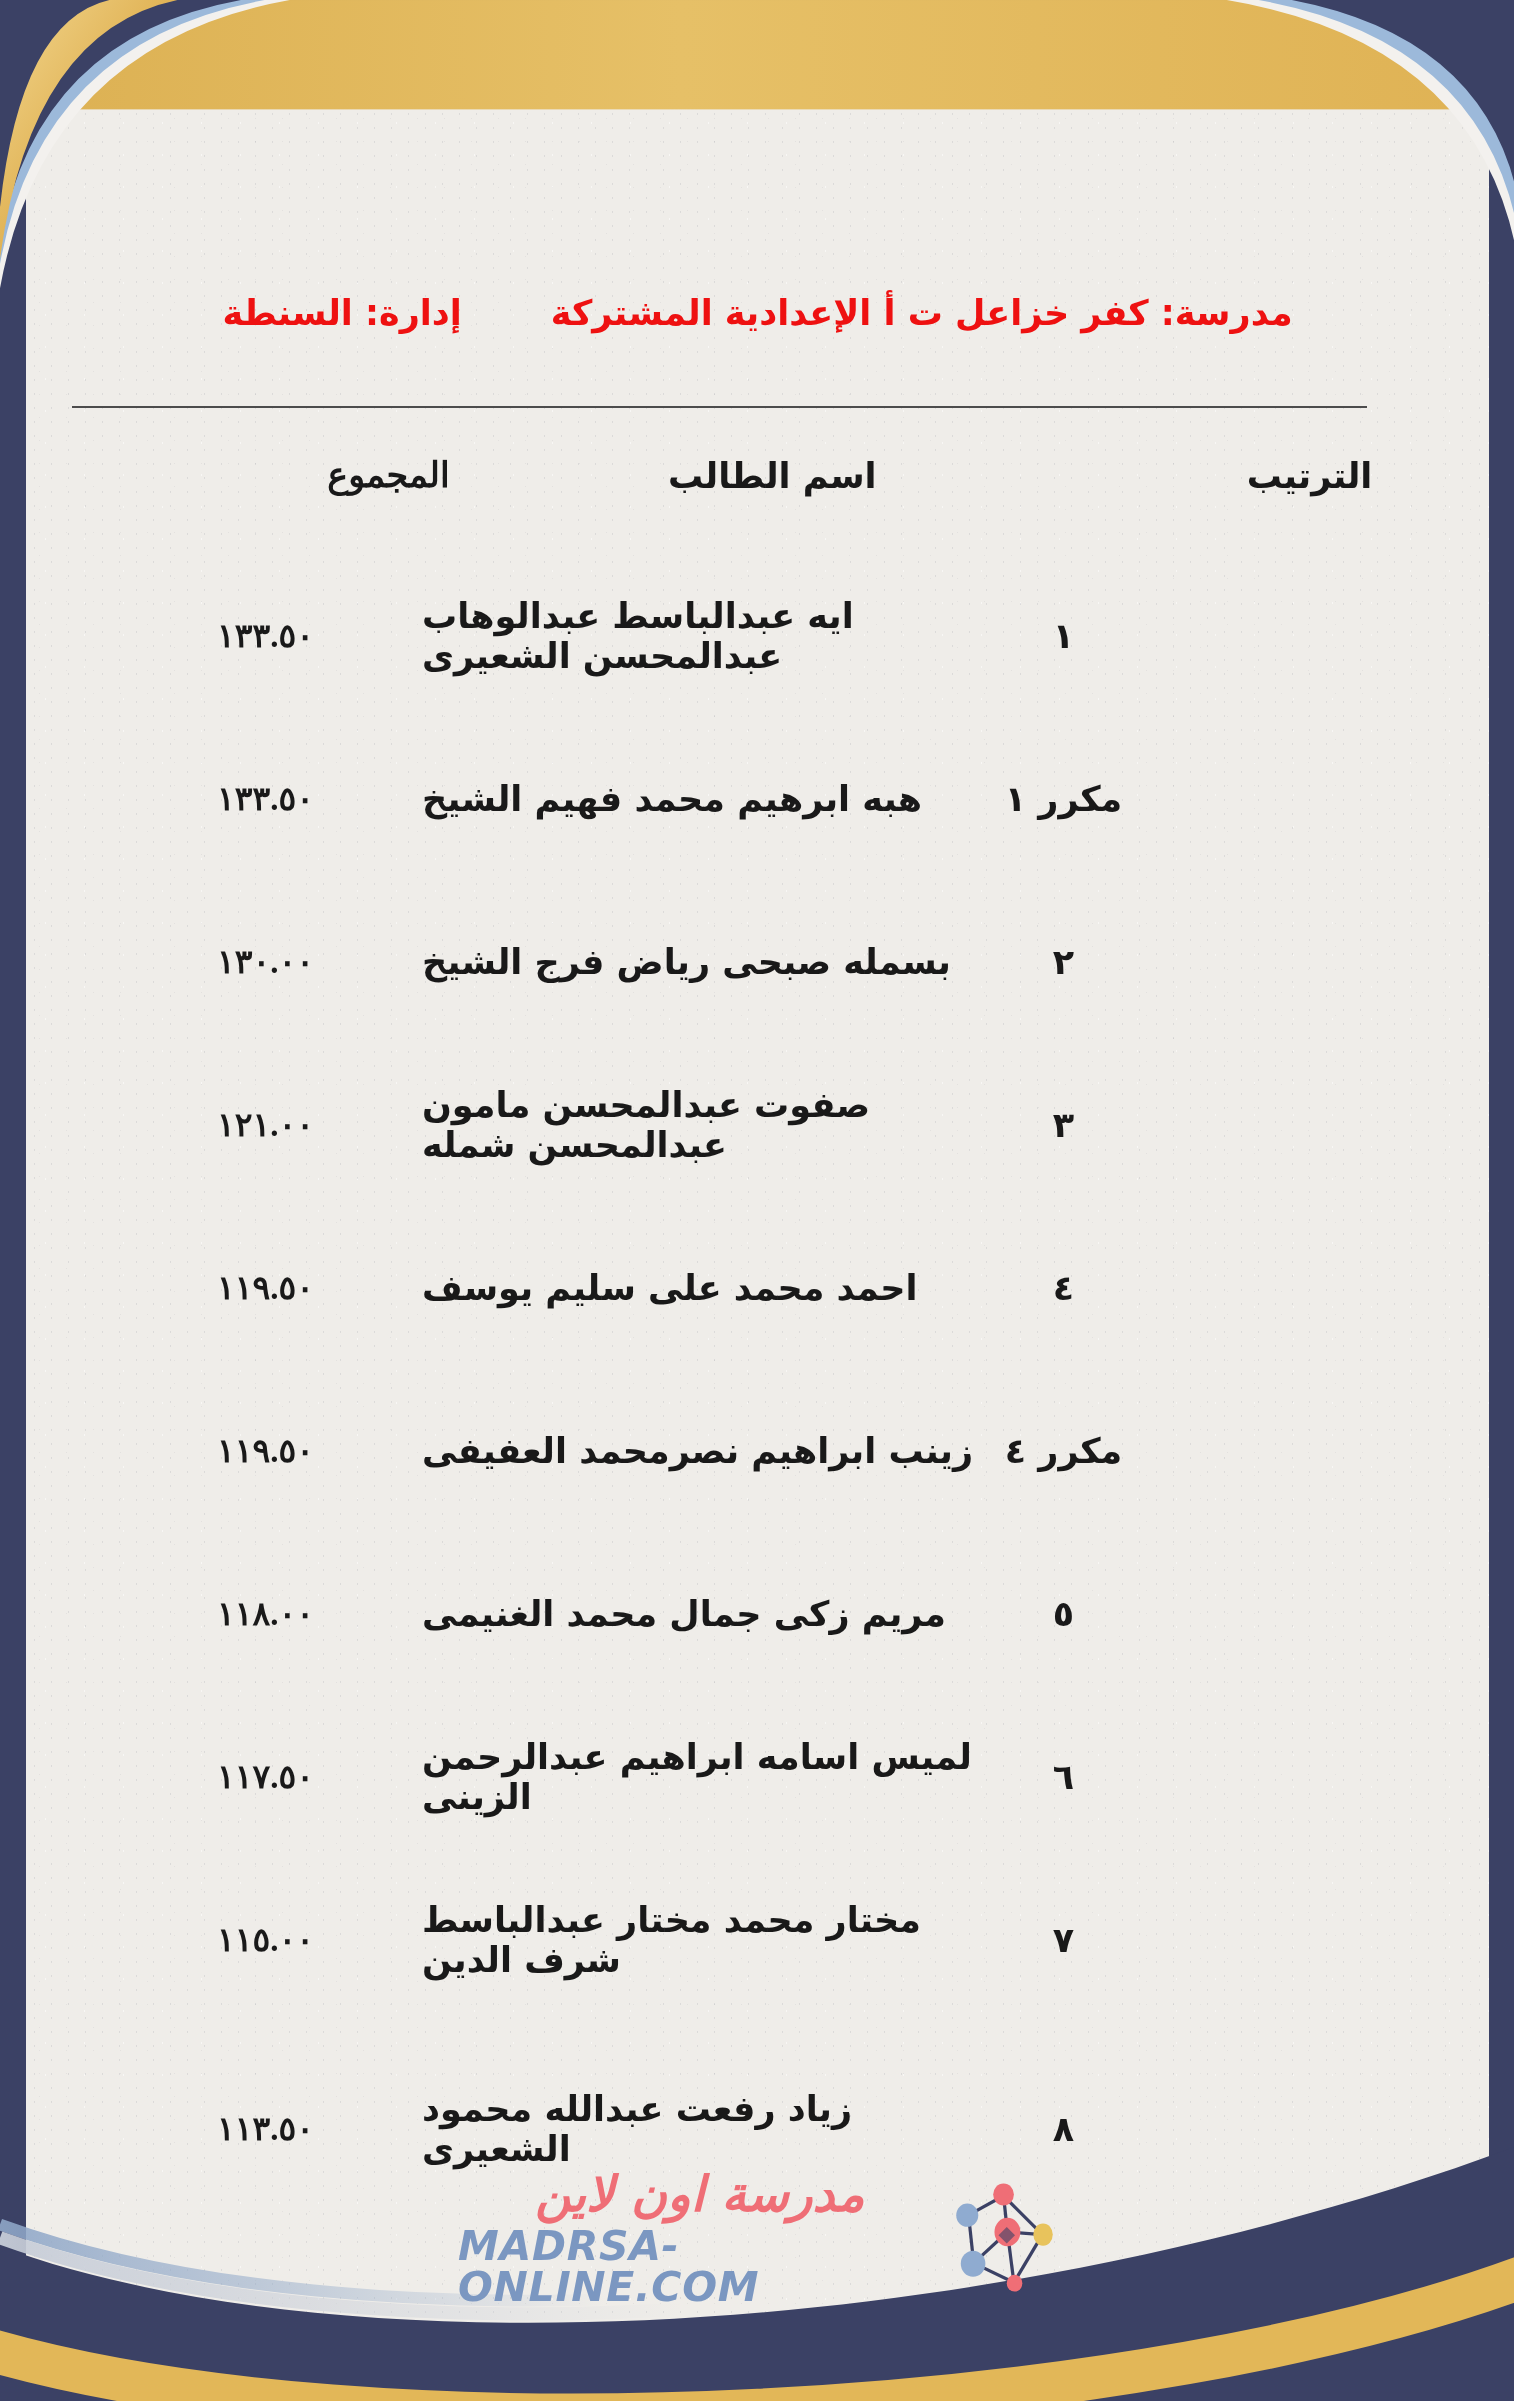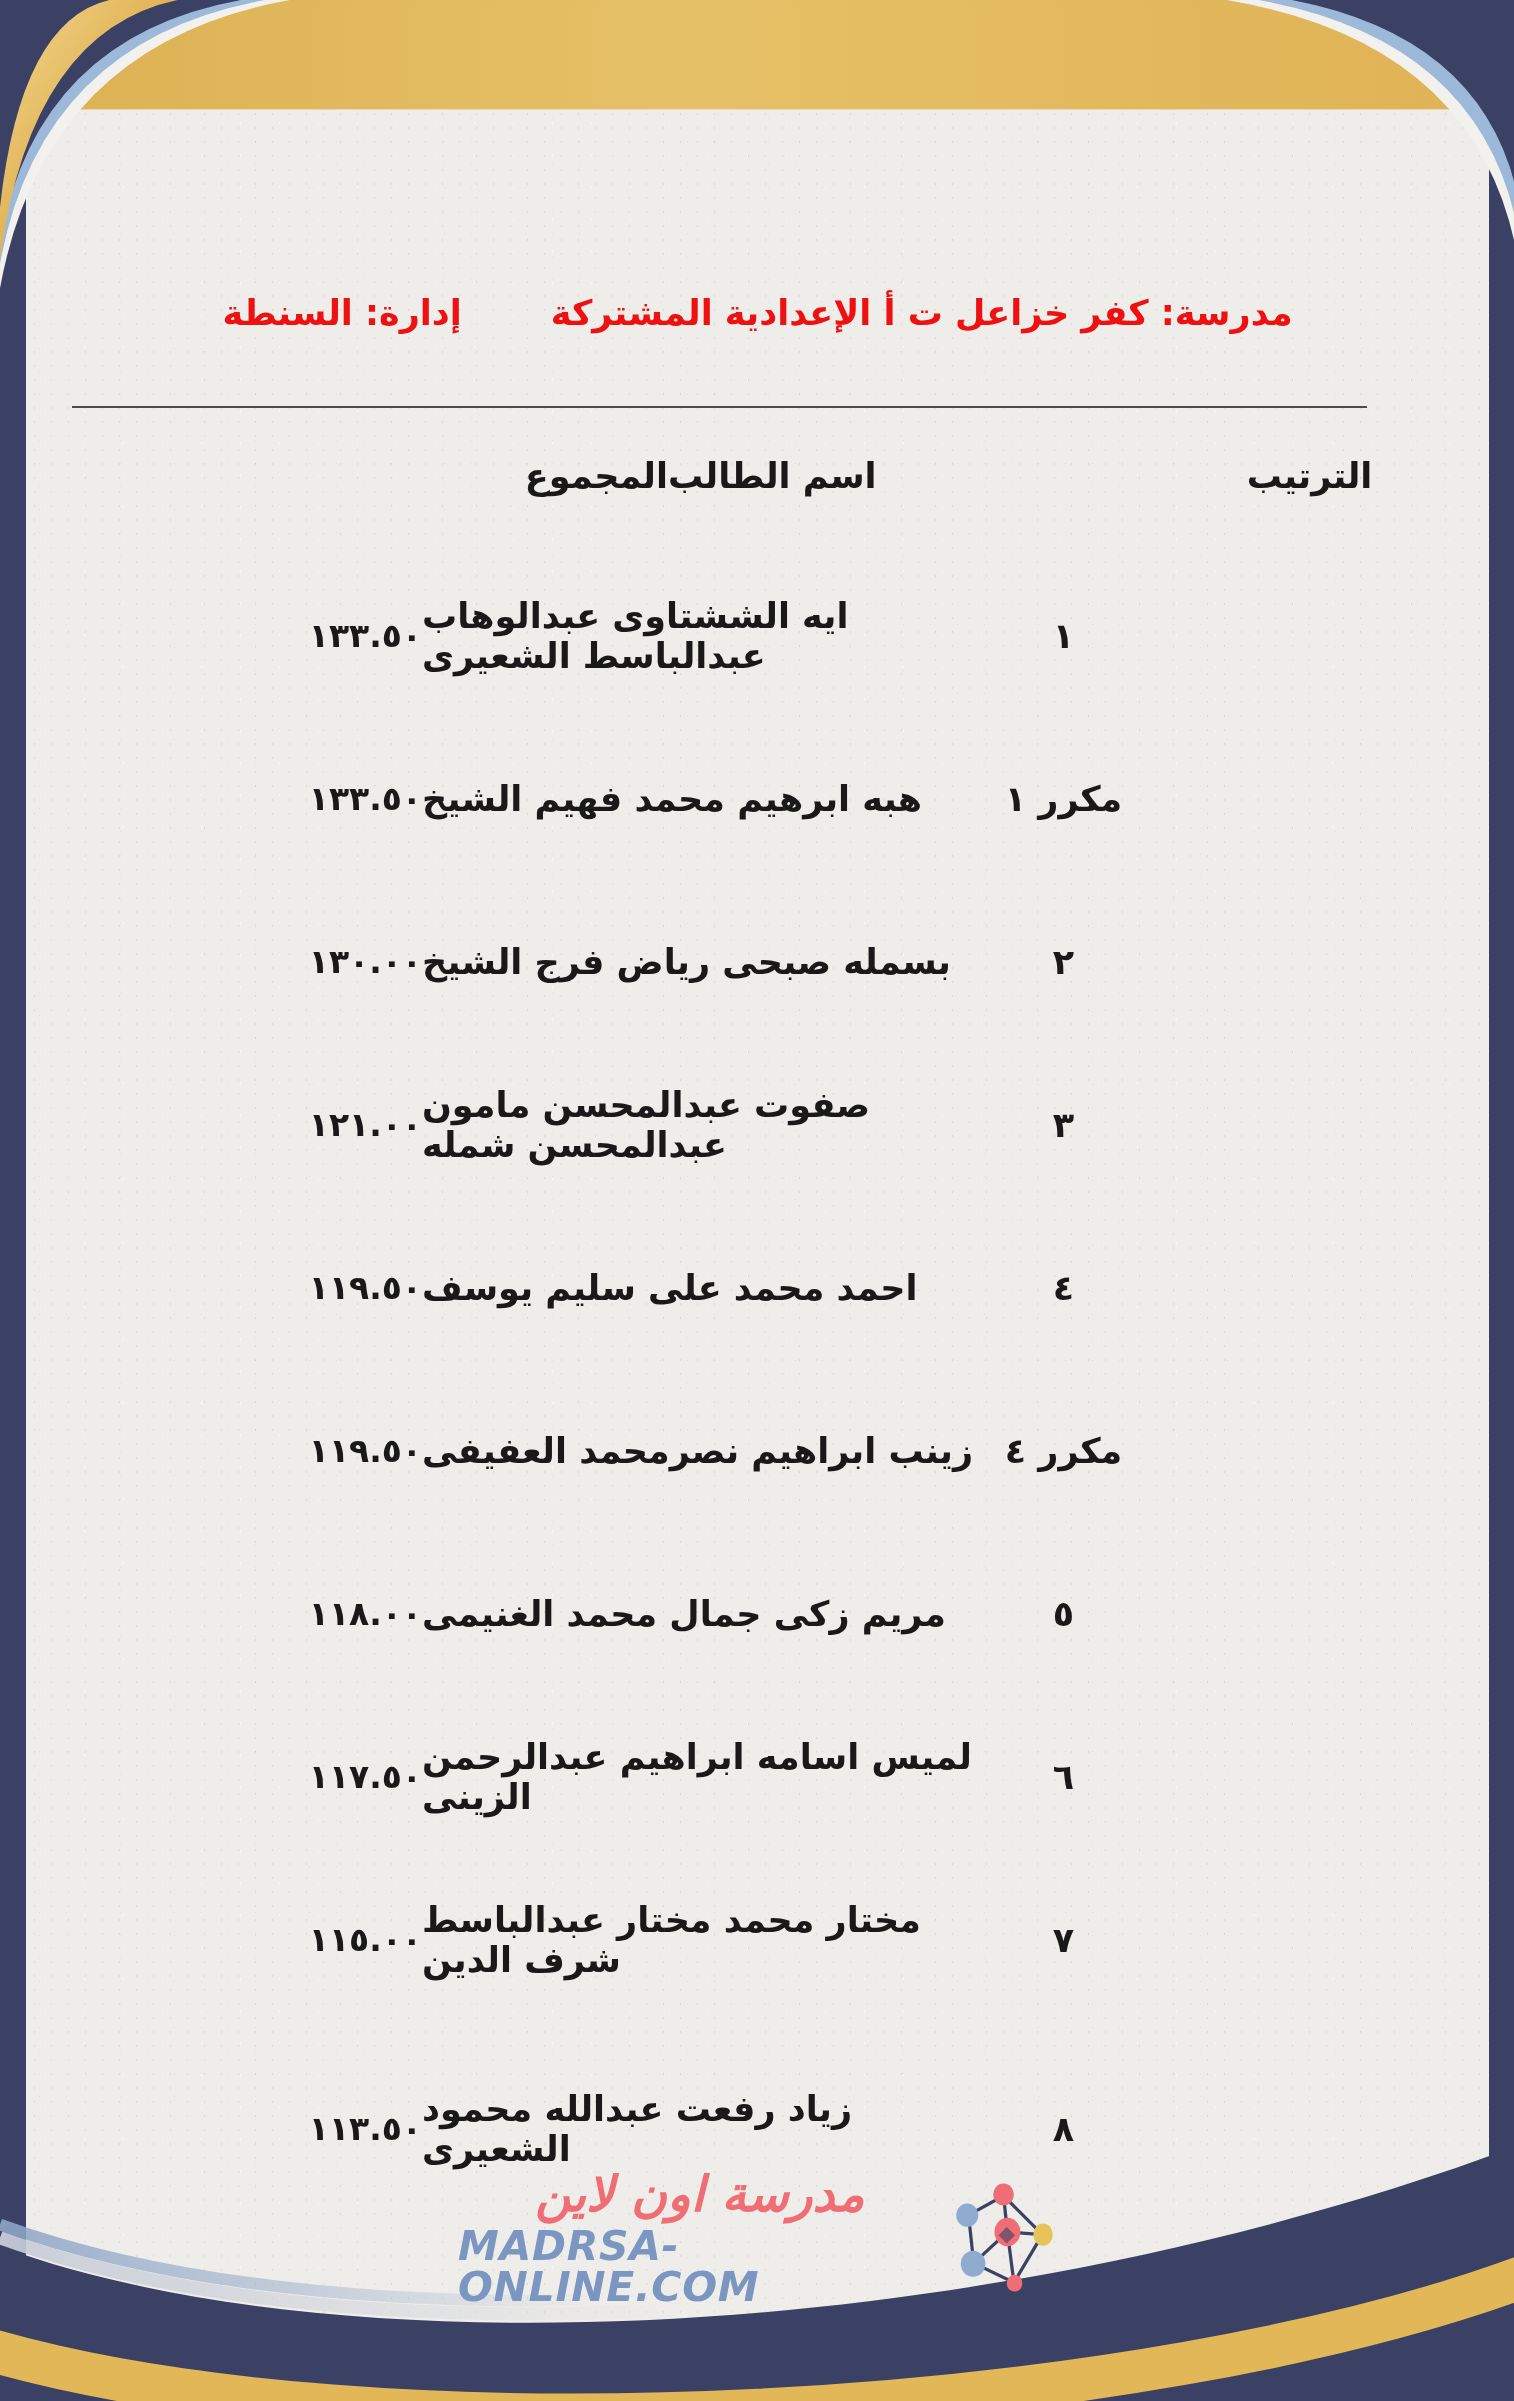--- a/index.html
+++ b/index.html
@@ -26,21 +26,21 @@
     display:flex;justify-content:center;gap:89px;
     font-size:35px;font-weight:700;color:#ee1111;}
 
   .divider{position:absolute;top:406px;left:72px;width:1295px;height:1.5px;background:#4c4c4c;}
 
   .thead,.trow{direction:rtl;display:grid;grid-template-columns:137px 573px 1fr;
     align-items:center;padding:0 137px 0 109px;color:#191919;font-weight:700;}
   .thead{position:absolute;top:442px;left:0;width:1269px;height:67px;font-size:35px;}
   .c-rank{text-align:center;}
   .c-name{text-align:left;}
-  .c-total{text-align:right;}
+  .c-total{text-align:center;font-family:Liberation Serif, serif;}
 
   .rows{position:absolute;top:554px;left:0;width:1269px;}
   .trow{height:163px;font-size:35px;}
   .trow:last-child{margin-top:26px;}
   .trow .c-total{font-size:33px;}
 
   .brand{position:absolute;top:2163px;left:458px;width:599px;height:151px;direction:ltr;
     display:flex;align-items:center;justify-content:center;gap:11.8px;font-style:italic;}
   .brand-text{display:flex;flex-direction:column;align-items:center;}
   .brand-ar{direction:rtl;font-size:49px;line-height:1.05;font-weight:700;color:#ef6e76;}
@@ -106,21 +106,21 @@
 
   <div class="thead">
     <span class="c-rank">الترتيب</span>
     <span class="c-name">اسم الطالب</span>
     <span class="c-total">المجموع</span>
   </div>
 
   <div class="rows" id="rows">
       <div class="trow">
         <span class="c-rank">١</span>
-        <span class="c-name">ايه الششتاوى عبدالوهاب عبدالباسط الشعيرى</span>
+        <span class="c-name">ايه عبدالباسط عبدالوهاب عبدالمحسن الشعيرى</span>
         <span class="c-total">١٣٣.٥٠</span>
       </div>
       <div class="trow">
         <span class="c-rank">مكرر ١</span>
         <span class="c-name">هبه ابرهيم محمد فهيم الشيخ</span>
         <span class="c-total">١٣٣.٥٠</span>
       </div>
       <div class="trow">
         <span class="c-rank">٢</span>
         <span class="c-name">بسمله صبحى رياض فرج الشيخ</span>

